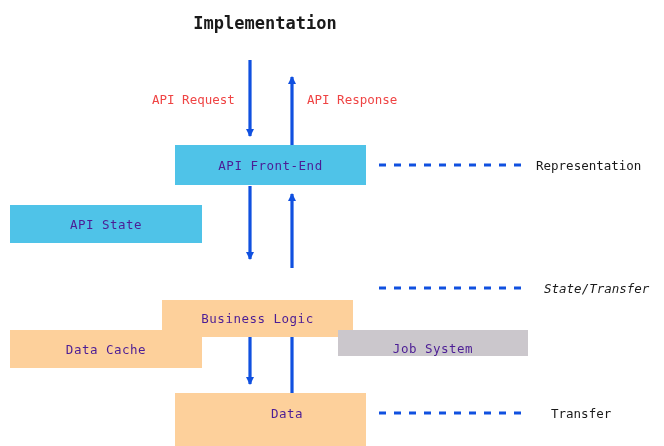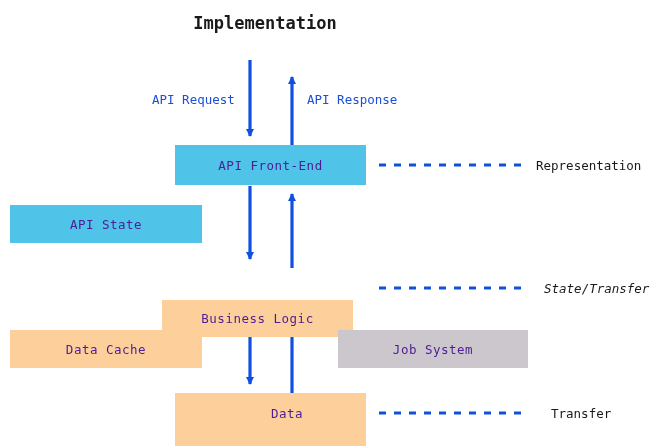--- a/index.html
+++ b/index.html
@@ -48,30 +48,30 @@
     white-space: nowrap;
   }
   .box.cyan   { background: #4fc3e8; }
   .box.peach  { background: #fdd09b; }
   .box.gray   { background: #cbc7cc; }
 
   .box-api-frontend { left: 175px; top: 145px; width: 191px; height: 40px; }
   .box-api-cache    { left: 10px;  top: 205px; width: 192px; height: 38px; }
   .box-business     { left: 162px; top: 268px; width: 191px; height: 37px; margin-top: 32px; }
   .box-data-cache   { left: 10px;  top: 330px; width: 192px; height: 38px; }
-  .box-job-system   { left: 338px; top: 330px; width: 190px; height: 38px; }
+  .box-job-system   { left: 338px; top: 330px; width: 190px; height: 26px; align-items: flex-end; }
   .box-data         { left: 175px; top: 393px; width: 191px; height: 53px; padding-left: 33px; }
   .box-data .box-label { position: relative; top: -6px; }
 
   
   .flow-label {
     position: absolute;
     font-family: "DejaVu Sans Mono", "Liberation Mono", monospace;
     font-size: 12.5px;
-    color: #1d4ed8;
+    color: #ef4444;
     white-space: nowrap;
   }
   .lbl-api-request  { left: 152px; top: 92px; }
   .lbl-api-response { left: 307px; top: 92px; }
 
   
   .side-label {
     position: absolute;
     font-family: "DejaVu Sans Mono", "Liberation Mono", monospace;
     font-size: 12.5px;

